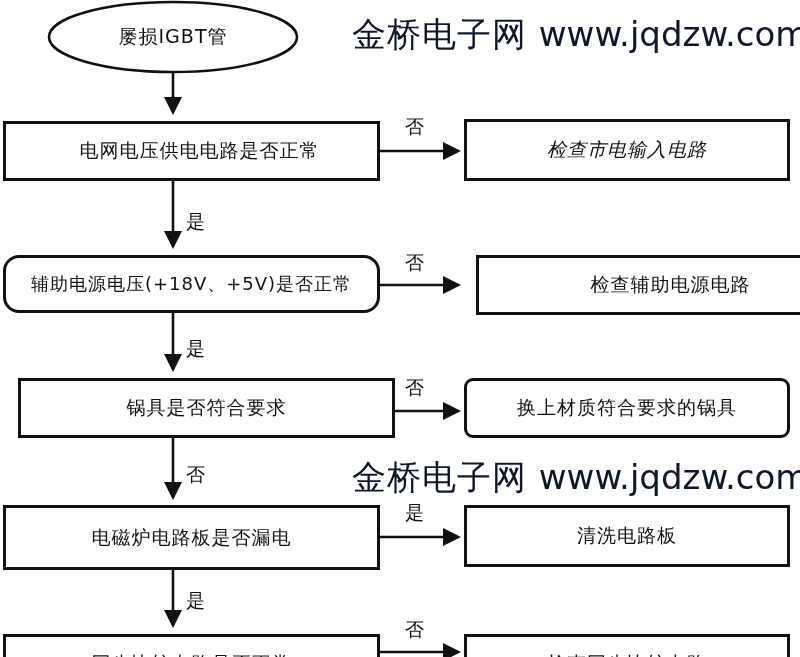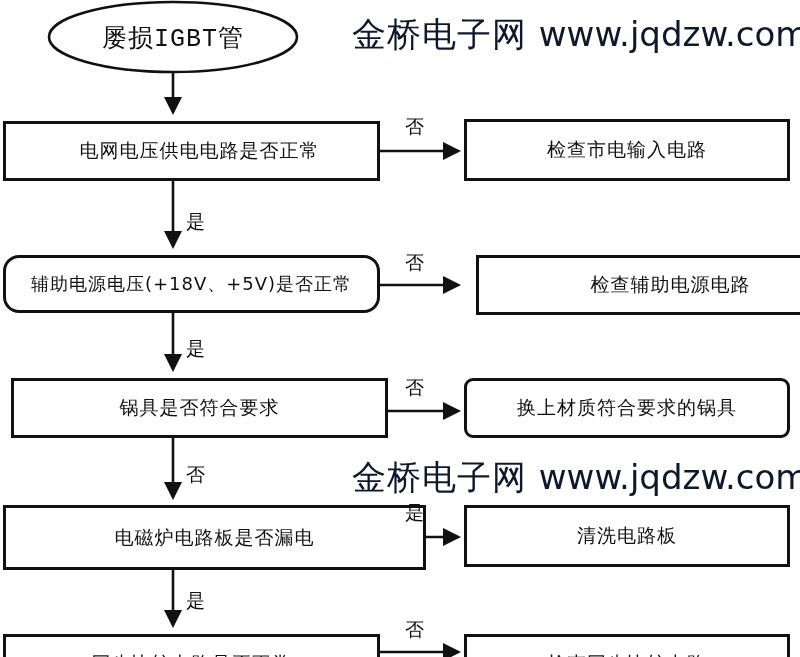--- a/index.html
+++ b/index.html
@@ -25,21 +25,21 @@
     white-space:nowrap;
     text-align:center;
   }
   .node.term{
     border:none;background:transparent;
   }
   .term-label{
     position:absolute;
     display:flex;align-items:center;justify-content:center;
     width:100%;height:100%;
-    font-size:25px;letter-spacing:1px;color:#111111;font-family:Liberation Mono, monospace;
+    font-size:19px;letter-spacing:1px;color:#111111;
   }
   .edge-label{
     position:absolute;
     font-size:19px;
     color:#111111;
     letter-spacing:0px;
     white-space:nowrap;
   }
   .watermark{
     position:absolute;
@@ -84,44 +84,44 @@
 </svg>
 
 <div class="node term" style="left:49px;top:2px;width:248px;height:70px;">
   <span class="term-label">屡损IGBT管</span>
 </div>
 
 <div class="node" style="left:3px;top:121px;width:377px;height:60px;padding-left:16px;">
   <span>电网电压供电电路是否正常</span>
 </div>
 <div class="edge-label" style="left:405px;top:114px;">否</div>
-<div class="node" style="left:464px;top:119px;width:326px;height:62px;">
+<div class="node" style="left:464px;top:119px;width:326px;height:62px;font-style:italic;">
   <span>检查市电输入电路</span>
 </div>
 <div class="edge-label" style="left:186px;top:209px;">是</div>
 
 <div class="node" style="left:3px;top:255px;width:377px;height:58px;font-size:18px;border-radius:16px;">
   <span>辅助电源电压(+18V、+5V)是否正常</span>
 </div>
 <div class="edge-label" style="left:405px;top:250px;">否</div>
 <div class="node" style="left:464px;top:255px;width:389px;height:60px;margin-left:12px;">
   <span>检查辅助电源电路</span>
 </div>
 <div class="edge-label" style="left:186px;top:336px;">是</div>
 
-<div class="node" style="left:11px;top:378px;width:377px;height:60px;">
+<div class="node" style="left:18px;top:378px;width:377px;height:60px;">
   <span>锅具是否符合要求</span>
 </div>
 <div class="edge-label" style="left:405px;top:375px;">否</div>
 <div class="node" style="left:464px;top:378px;width:326px;height:60px;border-radius:9px;">
   <span>换上材质符合要求的锅具</span>
 </div>
 <div class="edge-label" style="left:186px;top:462px;">否</div>
 
-<div class="node" style="left:3px;top:505px;width:423px;height:65px;">
+<div class="node" style="left:3px;top:505px;width:377px;height:65px;">
   <span>电磁炉电路板是否漏电</span>
 </div>
 <div class="edge-label" style="left:405px;top:500px;">是</div>
 <div class="node" style="left:464px;top:505px;width:326px;height:62px;">
   <span>清洗电路板</span>
 </div>
 <div class="edge-label" style="left:186px;top:588px;">是</div>
 
 <div class="node" style="left:3px;top:634px;width:377px;height:60px;">
   <span>同步比较电路是否正常</span>

